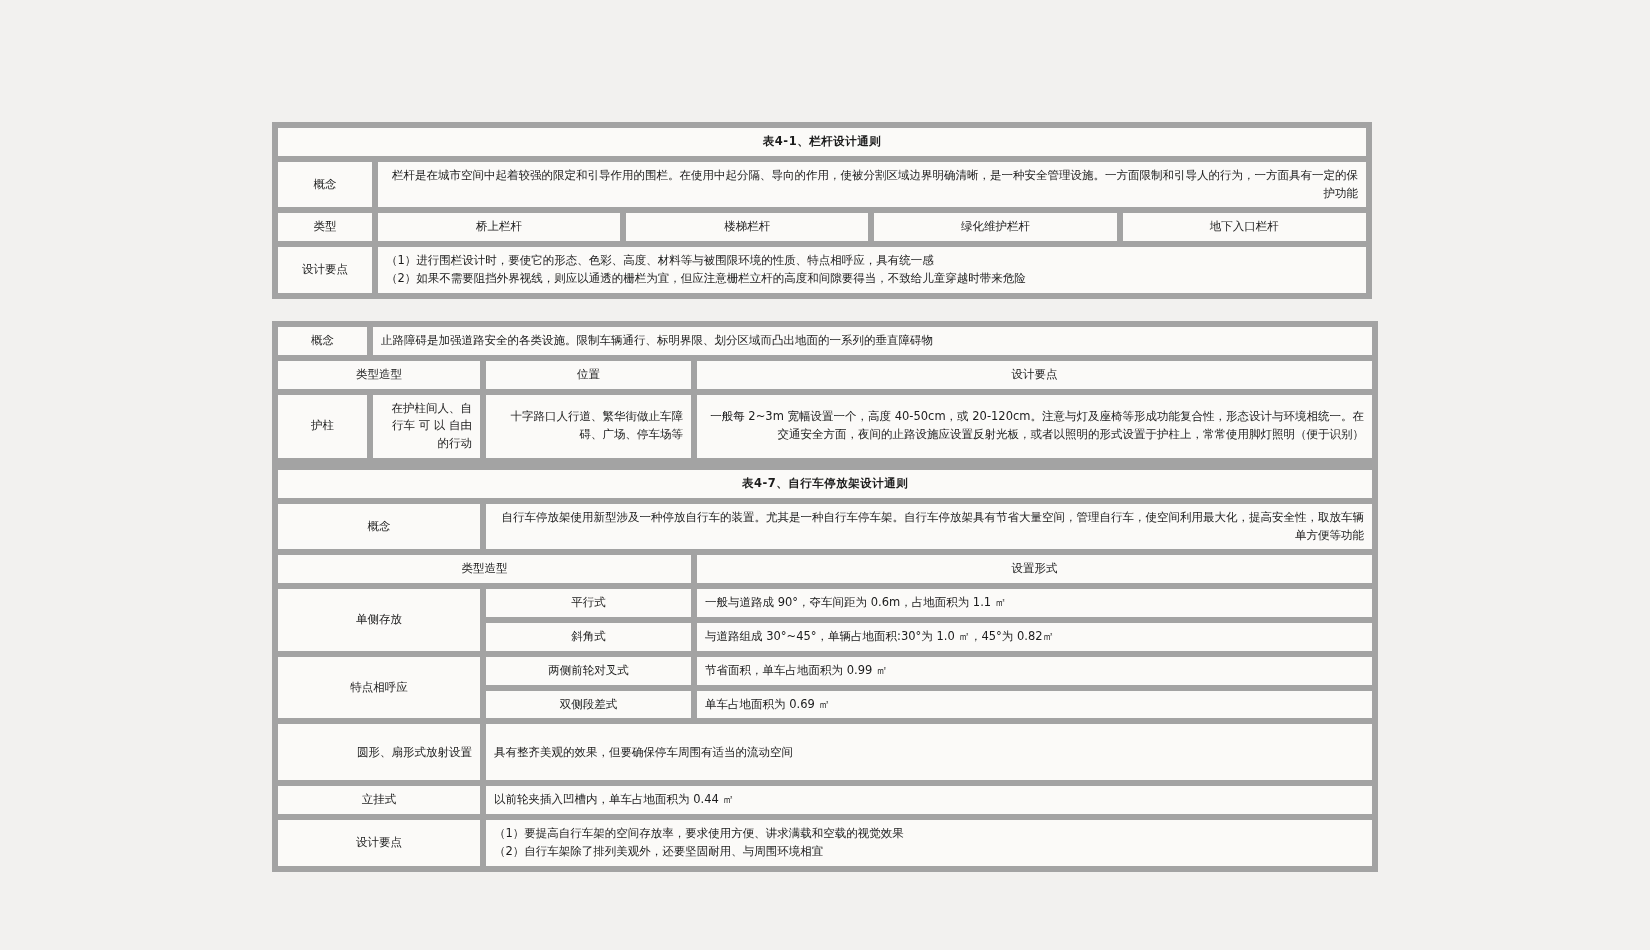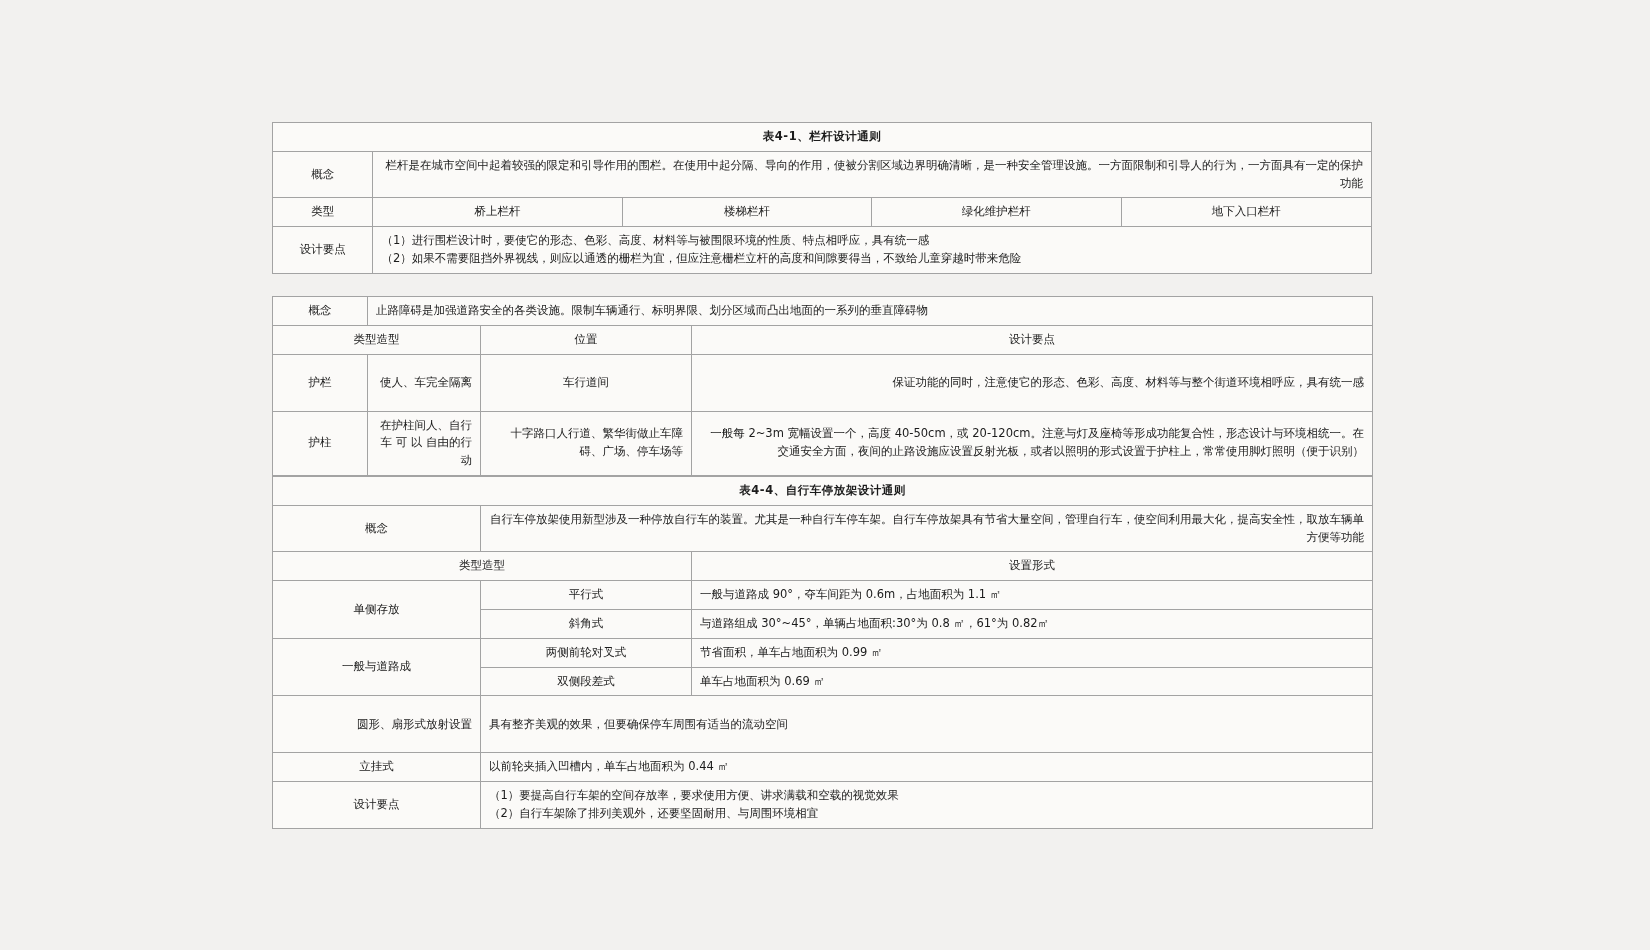--- a/index.html
+++ b/index.html
@@ -24,21 +24,21 @@
     width: 1100px;
     background: transparent;
   }
   table.t {
     border-collapse: collapse;
     width: 100%;
     background: #fbfaf8;
     table-layout: fixed;
   }
   table.t td {
-    border: 1px solid #a3a3a3;
+    border: 6px solid #a3a3a3;
     padding: 5px 8px;
     font-size: 11.5px;
     line-height: 1.55;
     color: #1b1b1b;
     vertical-align: middle;
     background: #fbfaf8;
   }
   .title-cell {
     text-align: center;
     font-size: 16px;
@@ -107,63 +107,57 @@
           <tr>
             <td class="lbl">概念</td>
             <td colspan="3">止路障碍是加强道路安全的各类设施。限制车辆通行、标明界限、划分区域而凸出地面的一系列的垂直障碍物</td>
           </tr>
           <tr>
             <td class="ctr" colspan="2">类型造型</td>
             <td class="ctr">位置</td>
             <td class="ctr">设计要点</td>
           </tr>
           <tr>
-            <td class="ctr tall">护栏</td>
-            <td class="wrapcell">使人、车完全隔离</td>
-            <td class="ctr">车行道间</td>
-            <td class="wrapcell">保证功能的同时，注意使它的形态、色彩、高度、材料等与整个街道环境相呼应，具有统一感</td>
-          </tr>
-          <tr>
             <td class="ctr tall">护柱</td>
             <td class="wrapcell">在护柱间人、自行车 可 以 自由的行动</td>
             <td class="ctr wrapcell">十字路口人行道、繁华街做止车障碍、广场、停车场等</td>
             <td class="wrapcell">一般每 2~3m 宽幅设置一个，高度 40-50cm，或 20-120cm。注意与灯及座椅等形成功能复合性，形态设计与环境相统一。在交通安全方面，夜间的止路设施应设置反射光板，或者以照明的形式设置于护柱上，常常使用脚灯照明（便于识别）</td>
           </tr>
         </tbody>
       </table>
 
       <table class="t">
         <colgroup>
           <col style="width:208px">
           <col style="width:211px">
           <col style="width:681px">
         </colgroup>
         <tbody>
           <tr>
-            <td class="title-cell" colspan="3">表4-4、自行车停放架设计通则</td>
+            <td class="title-cell" colspan="3">表4-7、自行车停放架设计通则</td>
           </tr>
           <tr>
             <td class="lbl">概念</td>
             <td colspan="2" class="wrapcell">自行车停放架使用新型涉及一种停放自行车的装置。尤其是一种自行车停车架。自行车停放架具有节省大量空间，管理自行车，使空间利用最大化，提高安全性，取放车辆单方便等功能</td>
           </tr>
           <tr>
             <td class="ctr" colspan="2">类型造型</td>
             <td class="ctr">设置形式</td>
           </tr>
           <tr>
             <td class="ctr" rowspan="2">单侧存放</td>
             <td class="ctr">平行式</td>
             <td>一般与道路成 90°，夺车间距为 0.6m，占地面积为 1.1 ㎡</td>
           </tr>
           <tr>
             <td class="ctr">斜角式</td>
-            <td>与道路组成 30°~45°，单辆占地面积:30°为 0.8 ㎡，61°为 0.82㎡</td>
+            <td>与道路组成 30°~45°，单辆占地面积:30°为 1.0 ㎡，45°为 0.82㎡</td>
           </tr>
           <tr>
-            <td class="ctr" rowspan="2">一般与道路成</td>
+            <td class="ctr" rowspan="2">特点相呼应</td>
             <td class="ctr">两侧前轮对叉式</td>
             <td>节省面积，单车占地面积为 0.99 ㎡</td>
           </tr>
           <tr>
             <td class="ctr">双侧段差式</td>
             <td>单车占地面积为 0.69 ㎡</td>
           </tr>
           <tr>
             <td class="ctr wrapcell tall">圆形、扇形式放射设置</td>
             <td colspan="2">具有整齐美观的效果，但要确保停车周围有适当的流动空间</td>

